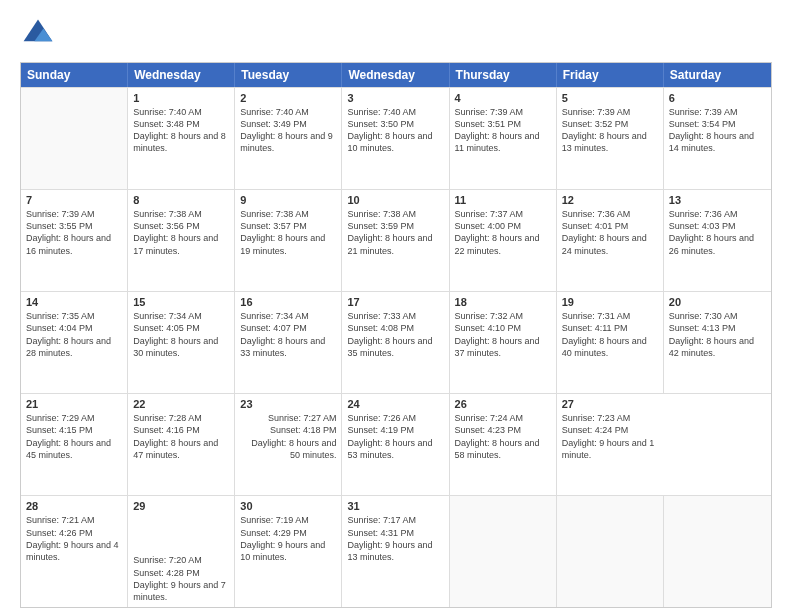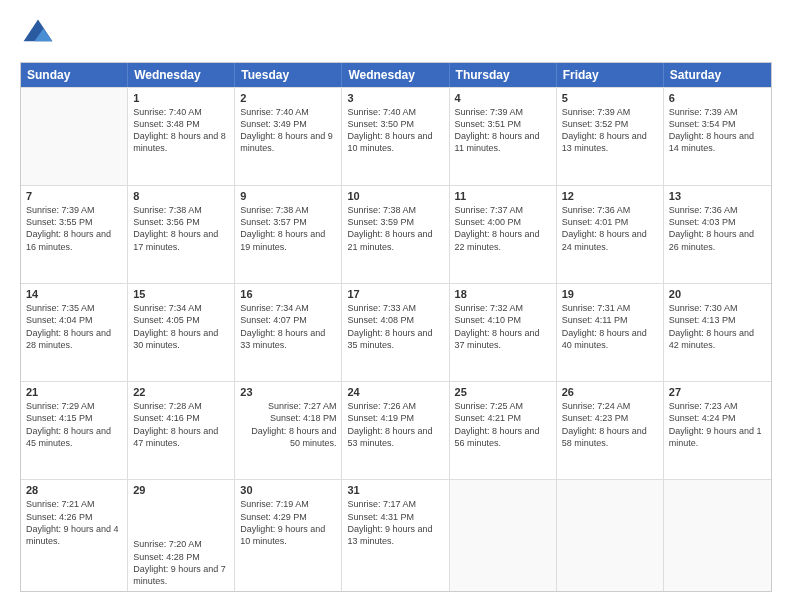--- a/index.html
+++ b/index.html
@@ -6,21 +6,21 @@
     body {
       font-family: Arial, sans-serif;
       background: #fff;
       width: 792px;
       height: 612px;
       overflow: hidden;
     }
     .page {
       width: 792px;
       height: 612px;
-      padding: 16px 20px 20px 20px;
+      padding: 16px 20px 4px 20px;
       display: flex;
       flex-direction: column;
     }
     .header {
       display: flex;
       justify-content: space-between;
       align-items: flex-start;
       margin-bottom: 10px;
     }
     .logo {
@@ -284,26 +284,20 @@
 Sunset: 4:18 PM
 Daylight: 8 hours and 50 minutes.</div>
           </div>
           <div class="cal-cell">
             <div class="day-num">24</div>
             <div class="cell-text" style="white-space: pre-line;">Sunrise: 7:26 AM
 Sunset: 4:19 PM
 Daylight: 8 hours and 53 minutes.</div>
           </div>
           <div class="cal-cell">
-            <div class="day-num">25</div>
-            <div class="cell-text" style="white-space: pre-line;">Sunrise: 7:25 AM
-Sunset: 4:21 PM
-Daylight: 8 hours and 56 minutes.</div>
-          </div>
-          <div class="cal-cell">
             <div class="day-num">26</div>
             <div class="cell-text" style="white-space: pre-line;">Sunrise: 7:24 AM
 Sunset: 4:23 PM
 Daylight: 8 hours and 58 minutes.</div>
           </div>
           <div class="cal-cell">
             <div class="day-num">27</div>
             <div class="cell-text" style="white-space: pre-line;">Sunrise: 7:23 AM
 Sunset: 4:24 PM
 Daylight: 9 hours and 1 minute.</div>

